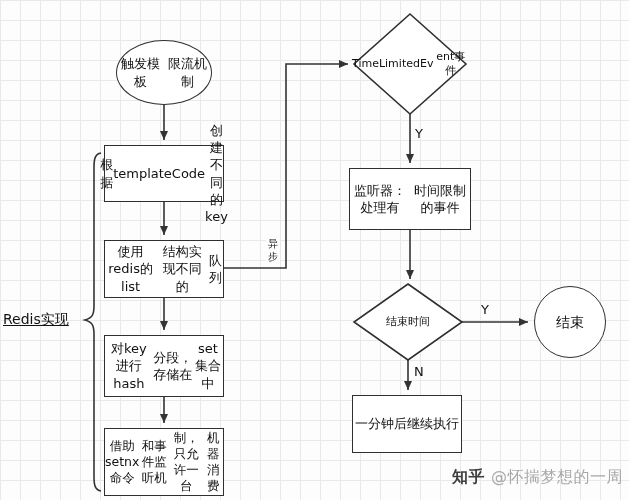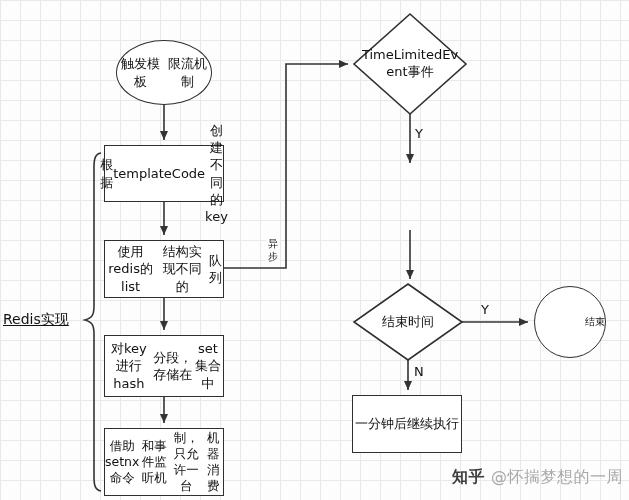--- a/index.html
+++ b/index.html
@@ -18,26 +18,26 @@
   .edges{position:absolute;left:0;top:0;z-index:1;pointer-events:none;}
   .node{
     position:absolute;z-index:2;
     display:flex;flex-direction:row;align-items:center;justify-content:center;
     text-align:center;
     background:#fff;border:1.5px solid #2f2f2f;
     box-sizing:border-box;
     font-size:13px;line-height:1.32;
   }
   .ellipse{border-radius:50%;}
-  .circle{border-radius:50%;font-size:10px;justify-content:flex-end;}
+  .circle{border-radius:50%;font-size:14px;}
   .small{font-size:12.5px;line-height:1.28;}
   .dlabel{
     position:absolute;z-index:2;
-    display:flex;flex-direction:column;align-items:center;justify-content:center;
-    text-align:center;font-size:13px;line-height:1.3;
+    display:flex;flex-direction:row;align-items:center;justify-content:center;
+    text-align:center;font-size:11px;line-height:1.3;
   }
   .edge-label{position:absolute;z-index:3;font-size:13px;}
   .v-label{
     width:1em;word-break:break-all;line-height:1.25;
     background:#fdfdfd;padding:1px 2px;font-size:10px;
   }
   .side-label{position:absolute;z-index:2;font-size:14px;text-decoration:underline;}
   .watermark{
     position:absolute;z-index:3;right:6px;bottom:12px;
     font-size:16px;letter-spacing:.5px;
@@ -107,20 +107,24 @@
 
   <div class="dlabel" style="left:352px;top:40px;width:116px;height:48px">
     <div>TimeLimitedEv</div>
     <div>ent事件</div>
   </div>
 
   <div class="dlabel" style="left:358px;top:313px;width:100px;height:18px">
     <div>结束时间</div>
   </div>
 
+  <div class="node" style="left:349px;top:168px;width:122px;height:62px">
+    <div>监听器：处理有</div>
+    <div>时间限制的事件</div>
+  </div>
 
   <div class="node" style="left:352px;top:395px;width:110px;height:58px">
     <div>一分钟后继续</div>
     <div>执行</div>
   </div>
 
   <div class="node circle" style="left:534px;top:286px;width:72px;height:72px">
     <div>结束</div>
   </div>
 

